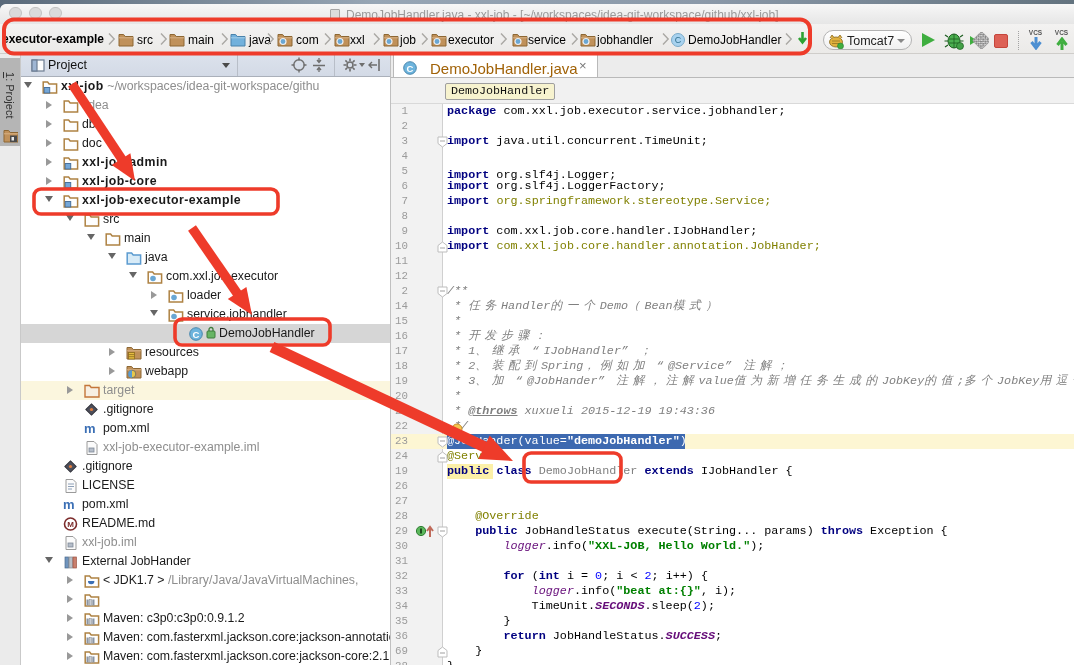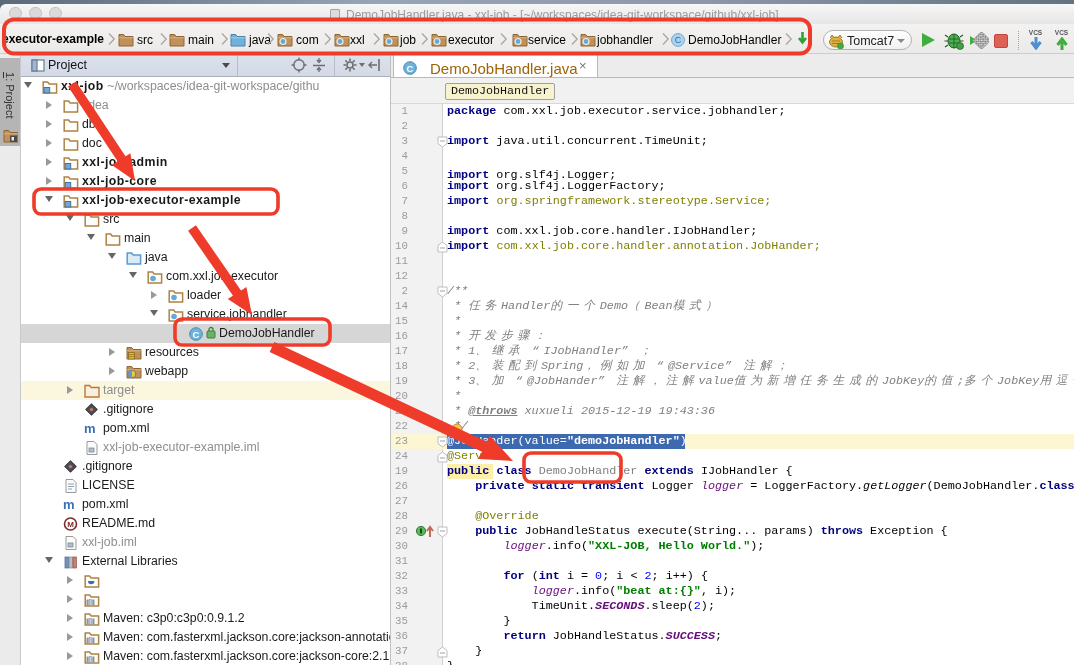--- a/index.html
+++ b/index.html
@@ -488,27 +488,28 @@
         <svg class="ticn" style="left:42px" width="16" height="16">
           <use href="#g-iml"></use>
         </svg>
         <span class="txt" style="left:61px"><span class="gray">xxl-job.iml</span></span>
       </div>
 <div class="trow" style="top:474.5px">
         <div class="arr arrD" style="left:24px"></div>
         <svg class="ticn" style="left:42px" width="16" height="16">
           <use href="#g-lib"></use>
         </svg>
-        <span class="txt" style="left:61px">External Libraries</span>
+        <span class="txt" style="left:61px">External JobHander</span>
       </div>
 <div class="trow" style="top:493.5px">
         <div class="arr arrR" style="left:46px"></div>
         <svg class="ticn" style="left:63px" width="16" height="16">
           <use href="#g-tjdk"></use>
         </svg>
+        <span class="txt" style="left:82px">&lt; JDK1.7 &gt; <span class="gray">/Library/Java/JavaVirtualMachines,</span></span>
       </div>
 <div class="trow" style="top:512.5px">
         <div class="arr arrR" style="left:46px"></div>
         <svg class="ticn" style="left:63px" width="16" height="16">
           <use href="#g-tmlib"></use>
         </svg>
       </div>
 <div class="trow" style="top:531.5px">
         <div class="arr arrR" style="left:46px"></div>
         <svg class="ticn" style="left:63px" width="16" height="16">
@@ -579,21 +580,21 @@
 <div class="ln" style="top:390px;left:0;width:17px">27</div>
 <div class="ln" style="top:405px;left:0;width:17px">28</div>
 <div class="ln" style="top:420px;left:0;width:17px">29</div>
 <div class="ln" style="top:435px;left:0;width:17px">30</div>
 <div class="ln" style="top:450px;left:0;width:17px">31</div>
 <div class="ln" style="top:465px;left:0;width:17px">32</div>
 <div class="ln" style="top:480px;left:0;width:17px">33</div>
 <div class="ln" style="top:495px;left:0;width:17px">34</div>
 <div class="ln" style="top:510px;left:0;width:17px">35</div>
 <div class="ln" style="top:525px;left:0;width:17px">36</div>
-<div class="ln" style="top:540px;left:0;width:17px">37</div>
+<div class="ln" style="top:540px;left:0;width:17px">69</div>
 <div class="ln" style="top:555px;left:0;width:17px">38</div>
 </div>
 <div id="code">
 <div class="cl" style="top:0px"><span class="k">package</span> com.xxl.job.executor.service.jobhandler;</div>
 <div class="cl" style="top:30px"><span class="k">import</span> java.util.concurrent.TimeUnit;</div>
 <div class="cl" style="top:64px"><span class="k">import</span> org.slf4j.Logger;</div>
 <div class="cl" style="top:75px"><span class="k">import</span> org.slf4j.LoggerFactory;</div>
 <div class="cl" style="top:90px"><span class="k">import</span> <span class="a">org.springframework.stereotype.Service;</span></div>
 <div class="cl" style="top:120px"><span class="k">import</span> com.xxl.job.core.handler.IJobHandler;</div>
 <div class="cl" style="top:135px"><span class="k">import</span> <span class="a">com.xxl.job.core.handler.annotation.JobHander;</span></div>
@@ -603,21 +604,20 @@
 <div class="cl" style="top:225px"><span class="c"> * <span class="cj">开发步骤：</span></span></div>
 <div class="cl" style="top:240px"><span class="c"> * 1<span class="cj">、继承</span> <span class="cj">“</span>IJobHandler<span class="cj">”</span> <span class="cj">；</span></span></div>
 <div class="cl" style="top:255px"><span class="c"> * 2<span class="cj">、装配到</span>Spring<span class="cj">，例如加</span> <span class="cj">“</span>@Service<span class="cj">”</span> <span class="cj">注解；</span></span></div>
 <div class="cl" style="top:270px"><span class="c"> * 3<span class="cj">、加</span> <span class="cj">“</span>@JobHander<span class="cj">”</span> <span class="cj">注解，注解</span>value<span class="cj">值为新增任务生成的</span>JobKey<span class="cj">的值</span>;<span class="cj">多个</span>JobKey<span class="cj">用逗号分割</span>;</span></div>
 <div class="cl" style="top:285px"><span class="c"> *</span></div>
 <div class="cl" style="top:300px"><span class="c"> * <b style="text-decoration:underline">@throws</b> xuxueli 2015-12-19 19:43:36</span></div>
 <div class="cl" style="top:315px"><span class="c"> */</span></div>
 <div class="cl" style="top:330px"><span style="color:#fff">@JobHander(value=<b>"demoJobHandler"</b>)</span></div>
 <div class="cl" style="top:345px"><span class="a">@Service</span></div>
 <div class="cl" style="top:360px"><span class="k">public</span> <span class="k">class</span> <span class="gr">DemoJobHandler</span> <span class="k">extends</span> IJobHandler {</div>
-<div class="cl" style="top:375px">    <span class="k">private</span> <span class="k">static</span> <span class="k">transient</span> Logger <span class="f">logger</span> = LoggerFactory.<span class="im">getLogger</span>(DemoJobHandler.<span class="k">class</span></div>
 <div class="cl" style="top:405px">    <span class="a">@Override</span></div>
 <div class="cl" style="top:420px">    <span class="k">public</span> JobHandleStatus execute(String... params) <span class="k">throws</span> Exception {</div>
 <div class="cl" style="top:435px">        <span class="f">logger</span>.info(<span class="s">"XXL-JOB, Hello World."</span>);</div>
 <div class="cl" style="top:465px">        <span class="k">for</span> (<span class="k">int</span> i = <span class="n">0</span>; i &lt; <span class="n">2</span>; i++) {</div>
 <div class="cl" style="top:480px">            <span class="f">logger</span>.info(<span class="s">"beat at:{}"</span>, i);</div>
 <div class="cl" style="top:495px">            TimeUnit.<span class="sf">SECONDS</span>.sleep(<span class="n">2</span>);</div>
 <div class="cl" style="top:510px">        }</div>
 <div class="cl" style="top:525px">        <span class="k">return</span> JobHandleStatus.<span class="sf">SUCCESS</span>;</div>
 <div class="cl" style="top:540px">    }</div>
 <div class="cl" style="top:555px">}</div>

